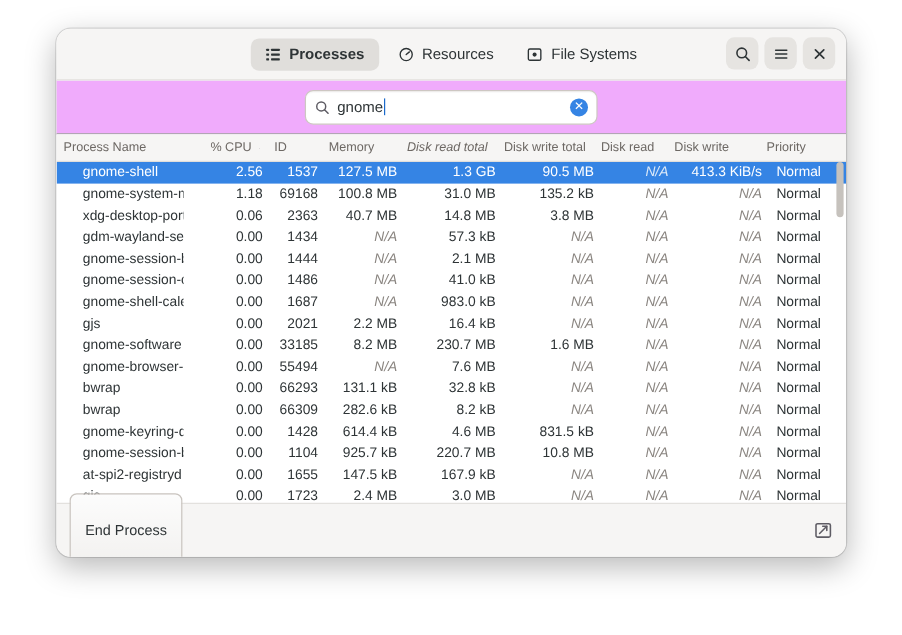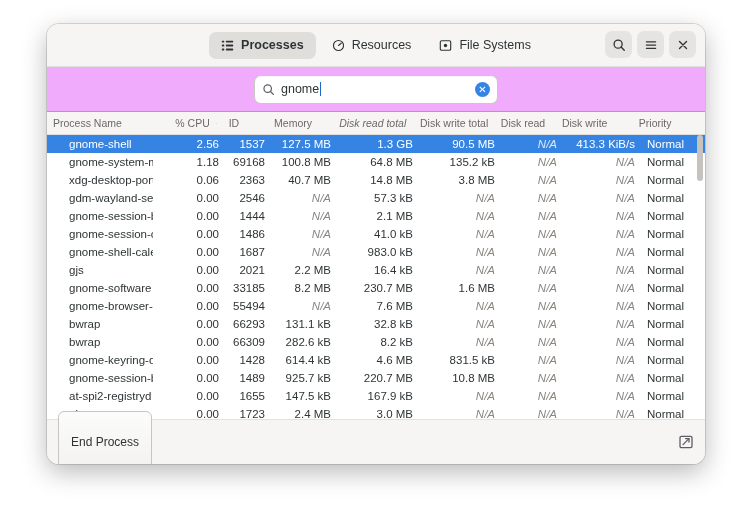--- a/index.html
+++ b/index.html
@@ -358,21 +358,21 @@
           <div class="cell c-prio">Normal</div>
         </div>
         <div class="row">
           <div class="cell c-name">
             <span class="appico"><span class="ico-term"></span></span>
             <span class="pname">gnome-system-m</span>
           </div>
           <div class="cell c-cpu">1.18</div>
           <div class="cell c-id">69168</div>
           <div class="cell c-mem">100.8 MB</div>
-          <div class="cell c-drt">64.8 MB</div>
+          <div class="cell c-drt">31.0 MB</div>
           <div class="cell c-dwt">135.2 kB</div>
           <div class="cell c-dr na">N/A</div>
           <div class="cell c-dw na">N/A</div>
           <div class="cell c-prio">Normal</div>
         </div>
         <div class="row">
           <div class="cell c-name">
             <span class="appico"><span class="ico-diamond"></span></span>
             <span class="pname">xdg-desktop-port</span>
           </div>
@@ -384,21 +384,21 @@
           <div class="cell c-dr na">N/A</div>
           <div class="cell c-dw na">N/A</div>
           <div class="cell c-prio">Normal</div>
         </div>
         <div class="row">
           <div class="cell c-name">
             <span class="appico"><span class="ico-diamond"></span></span>
             <span class="pname">gdm-wayland-ses</span>
           </div>
           <div class="cell c-cpu">0.00</div>
-          <div class="cell c-id">2546</div>
+          <div class="cell c-id">1434</div>
           <div class="cell c-mem na">N/A</div>
           <div class="cell c-drt">57.3 kB</div>
           <div class="cell c-dwt na">N/A</div>
           <div class="cell c-dr na">N/A</div>
           <div class="cell c-dw na">N/A</div>
           <div class="cell c-prio">Normal</div>
         </div>
         <div class="row">
           <div class="cell c-name">
             <span class="appico"><span class="ico-diamond"></span></span>
@@ -524,21 +524,21 @@
           <div class="cell c-dr na">N/A</div>
           <div class="cell c-dw na">N/A</div>
           <div class="cell c-prio">Normal</div>
         </div>
         <div class="row">
           <div class="cell c-name">
             <span class="appico"><span class="ico-diamond"></span></span>
             <span class="pname">gnome-session-b</span>
           </div>
           <div class="cell c-cpu">0.00</div>
-          <div class="cell c-id">1489</div>
+          <div class="cell c-id">1104</div>
           <div class="cell c-mem">925.7 kB</div>
           <div class="cell c-drt">220.7 MB</div>
           <div class="cell c-dwt">10.8 MB</div>
           <div class="cell c-dr na">N/A</div>
           <div class="cell c-dw na">N/A</div>
           <div class="cell c-prio">Normal</div>
         </div>
         <div class="row">
           <div class="cell c-name">
             <span class="appico"><span class="ico-diamond"></span></span>

